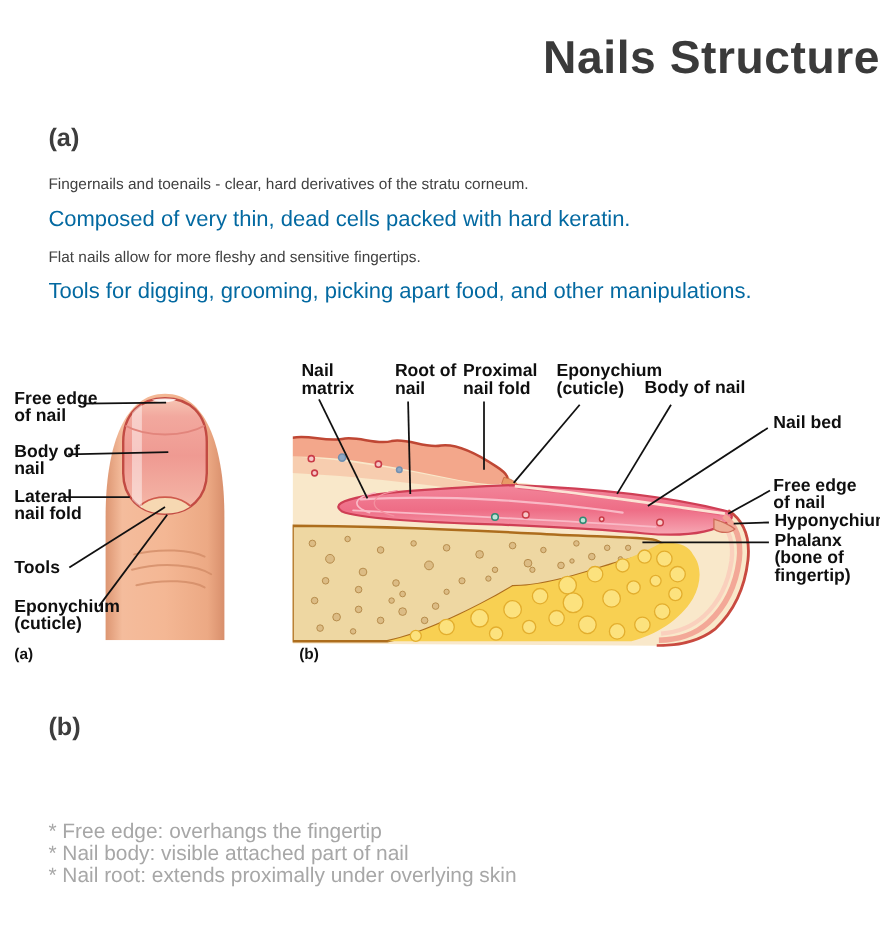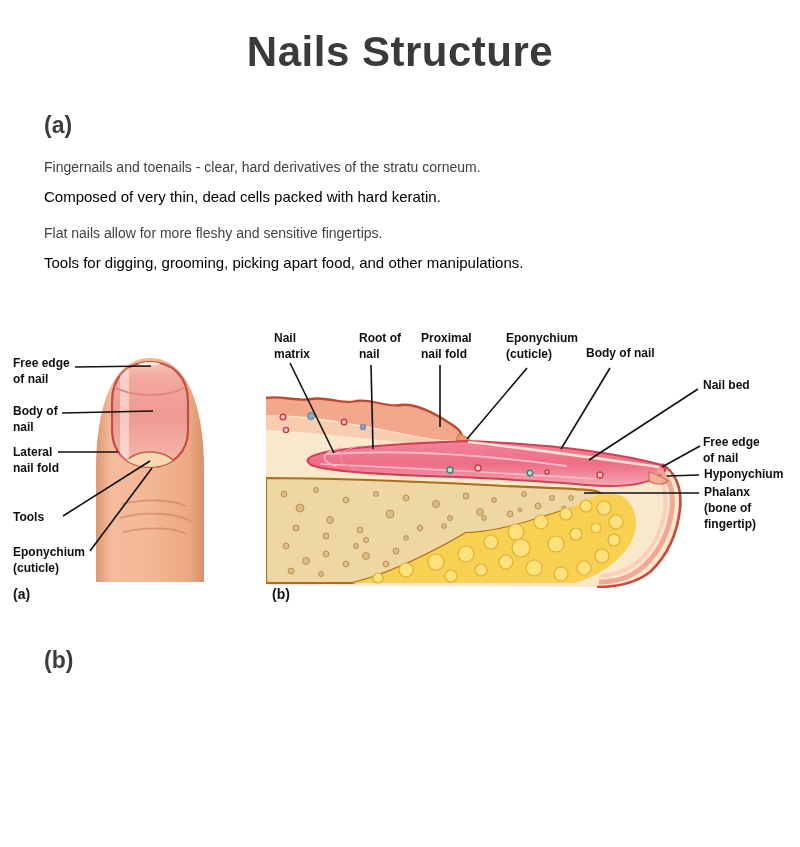--- a/index.html
+++ b/index.html
@@ -1,42 +1,42 @@
 <!DOCTYPE html>
 <html><head>
 <meta charset="utf-8">
 <style>
   html,body{margin:0;padding:0;background:#ffffff;}
   .page{
     position:relative;width:800px;height:847px;background:#ffffff;overflow:hidden;
     font-family:"Liberation Sans", sans-serif;
   }
   .title{
-    position:absolute;left:0;right:0;top:28px;margin:0;text-align:center;
+    position:absolute;left:0;right:0;top:28px;margin:0;text-align:right;
     font-size:42px;font-weight:700;color:#3a3a3a;letter-spacing:0.5px;
   }
   .sec-head{
     position:absolute;left:44px;font-size:23px;font-weight:700;color:#3d3d3d;
   }
   .p-main{
     position:absolute;left:44px;margin:0;font-size:14px;color:#414141;
   }
   .p-sub{
-    position:absolute;left:44px;margin:0;font-size:15px;color:#000000;
+    position:absolute;left:44px;margin:0;font-size:20px;color:#0369a1;
   }
   .bullets{
     position:absolute;left:44px;margin:0;font-size:19px;color:#a7a7a7;line-height:20px;
   }
   .bullets div{white-space:pre;}
   .figure{
     position:absolute;left:0;top:320px;width:800px;height:300px;
   }
   .figure svg{position:absolute;}
   .lbl{
-    position:absolute;font-size:12px;line-height:16px;font-weight:700;color:#0f0f0f;
+    position:absolute;font-size:16px;line-height:16px;font-weight:700;color:#0f0f0f;
     white-space:pre-line;
   }
   .caption{
     position:absolute;font-size:14px;font-weight:700;color:#111111;
   }
 </style>
 </head>
 <body>
 
 <div class="page">
@@ -261,14 +261,19 @@
 of nail</div>
     <div class="lbl" style="left:704px;top:146px;">Hyponychium</div>
     <div class="lbl" style="left:704px;top:164px;">Phalanx
 (bone of
 fingertip)</div>
     <div class="caption" style="left:272px;top:266px;">(b)</div>
 
   </div>
 
   <div class="sec-head" style="top:647px;">(b)</div>
+  <div class="bullets" style="top:747px;">
+    <div>* Free edge: overhangs the fingertip</div>
+    <div>* Nail body: visible attached part of nail</div>
+    <div>* Nail root: extends proximally under overlying skin</div>
+  </div>
 
 </div>
 
 </body></html>

